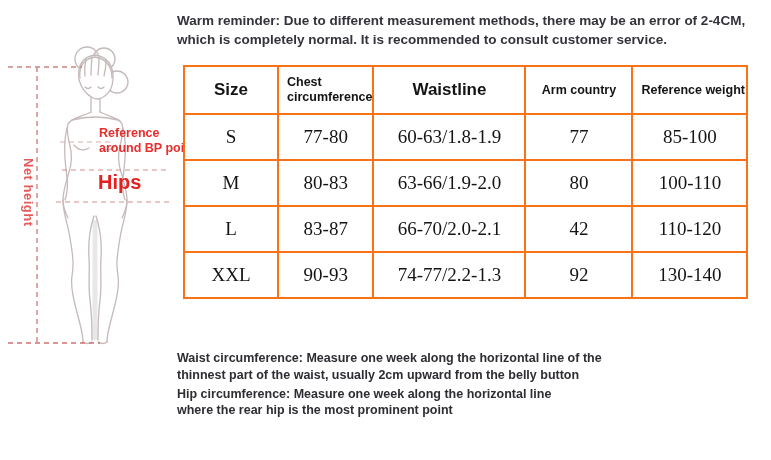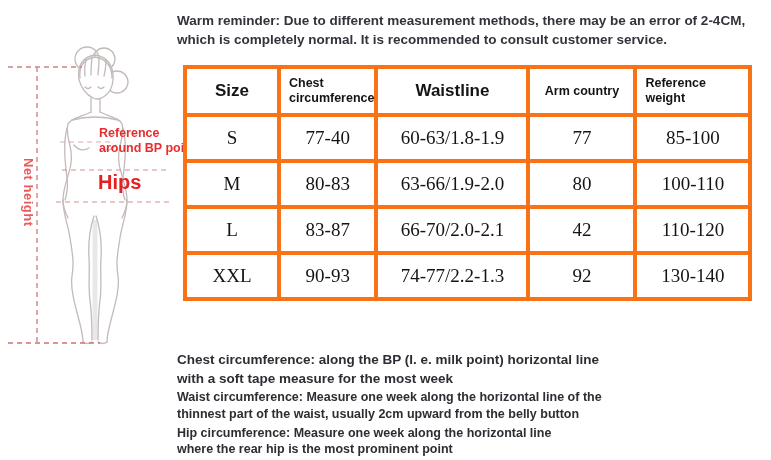--- a/index.html
+++ b/index.html
@@ -10,21 +10,21 @@
   
   .reminder{
     position:absolute;left:177px;top:11px;width:592px;
     font-size:13.5px;font-weight:bold;line-height:19px;color:#33333b;
     white-space:pre-line;
   }
   
   .tbl-wrap{position:absolute;left:183px;top:65px;}
   table.size-table{border-collapse:collapse;table-layout:fixed;background:#fff;}
   .size-table td,.size-table th{
-    border:4px solid #f97316;text-align:center;vertical-align:middle;padding:0;
+    border:2px solid #f97316;text-align:center;vertical-align:middle;padding:0;
     color:#141414;overflow:hidden;
   }
   .size-table thead tr{height:48px;}
   .size-table tbody tr{height:46px;}
   .h-big{font-size:17px;font-weight:bold;}
   .h-sm{font-size:12.5px;font-weight:bold;line-height:15px;}
   .h-left{text-align:left !important;padding-left:8px !important;}
   .dcell{font-family:"Liberation Serif","DejaVu Serif",serif;font-size:19px;}
   
   .notes{position:absolute;left:177px;top:350px;width:510px;}
@@ -123,21 +123,21 @@
           <th class="h-big">Size</th>
           <th class="h-sm h-left">Chest circumference</th>
           <th class="h-big">Waistline</th>
           <th class="h-sm">Arm country</th>
           <th class="h-sm h-left">Reference weight</th>
         </tr>
       </thead>
       <tbody>
         <tr>
           <td class="dcell">S</td>
-          <td class="dcell">77-40</td>
+          <td class="dcell">77-80</td>
           <td class="dcell">60-63/1.8-1.9</td>
           <td class="dcell">77</td>
           <td class="dcell">85-100</td>
         </tr>
         <tr>
           <td class="dcell">M</td>
           <td class="dcell">80-83</td>
           <td class="dcell">63-66/1.9-2.0</td>
           <td class="dcell">80</td>
           <td class="dcell">100-110</td>
@@ -154,21 +154,19 @@
           <td class="dcell">90-93</td>
           <td class="dcell">74-77/2.2-1.3</td>
           <td class="dcell">92</td>
           <td class="dcell">130-140</td>
         </tr>
       </tbody>
     </table>
   </div>
 
   <div class="notes">
-    <p class="note note-1">Chest circumference: along the BP (I. e. milk point) horizontal line
-with a soft tape measure for the most week</p>
     <p class="note note-2">Waist circumference: Measure one week along the horizontal line of the
 thinnest part of the waist, usually 2cm upward from the belly button</p>
     <p class="note note-3">Hip circumference: Measure one week along the horizontal line
 where the rear hip is the most prominent point</p>
   </div>
 
 </div>
 
 </body></html>

